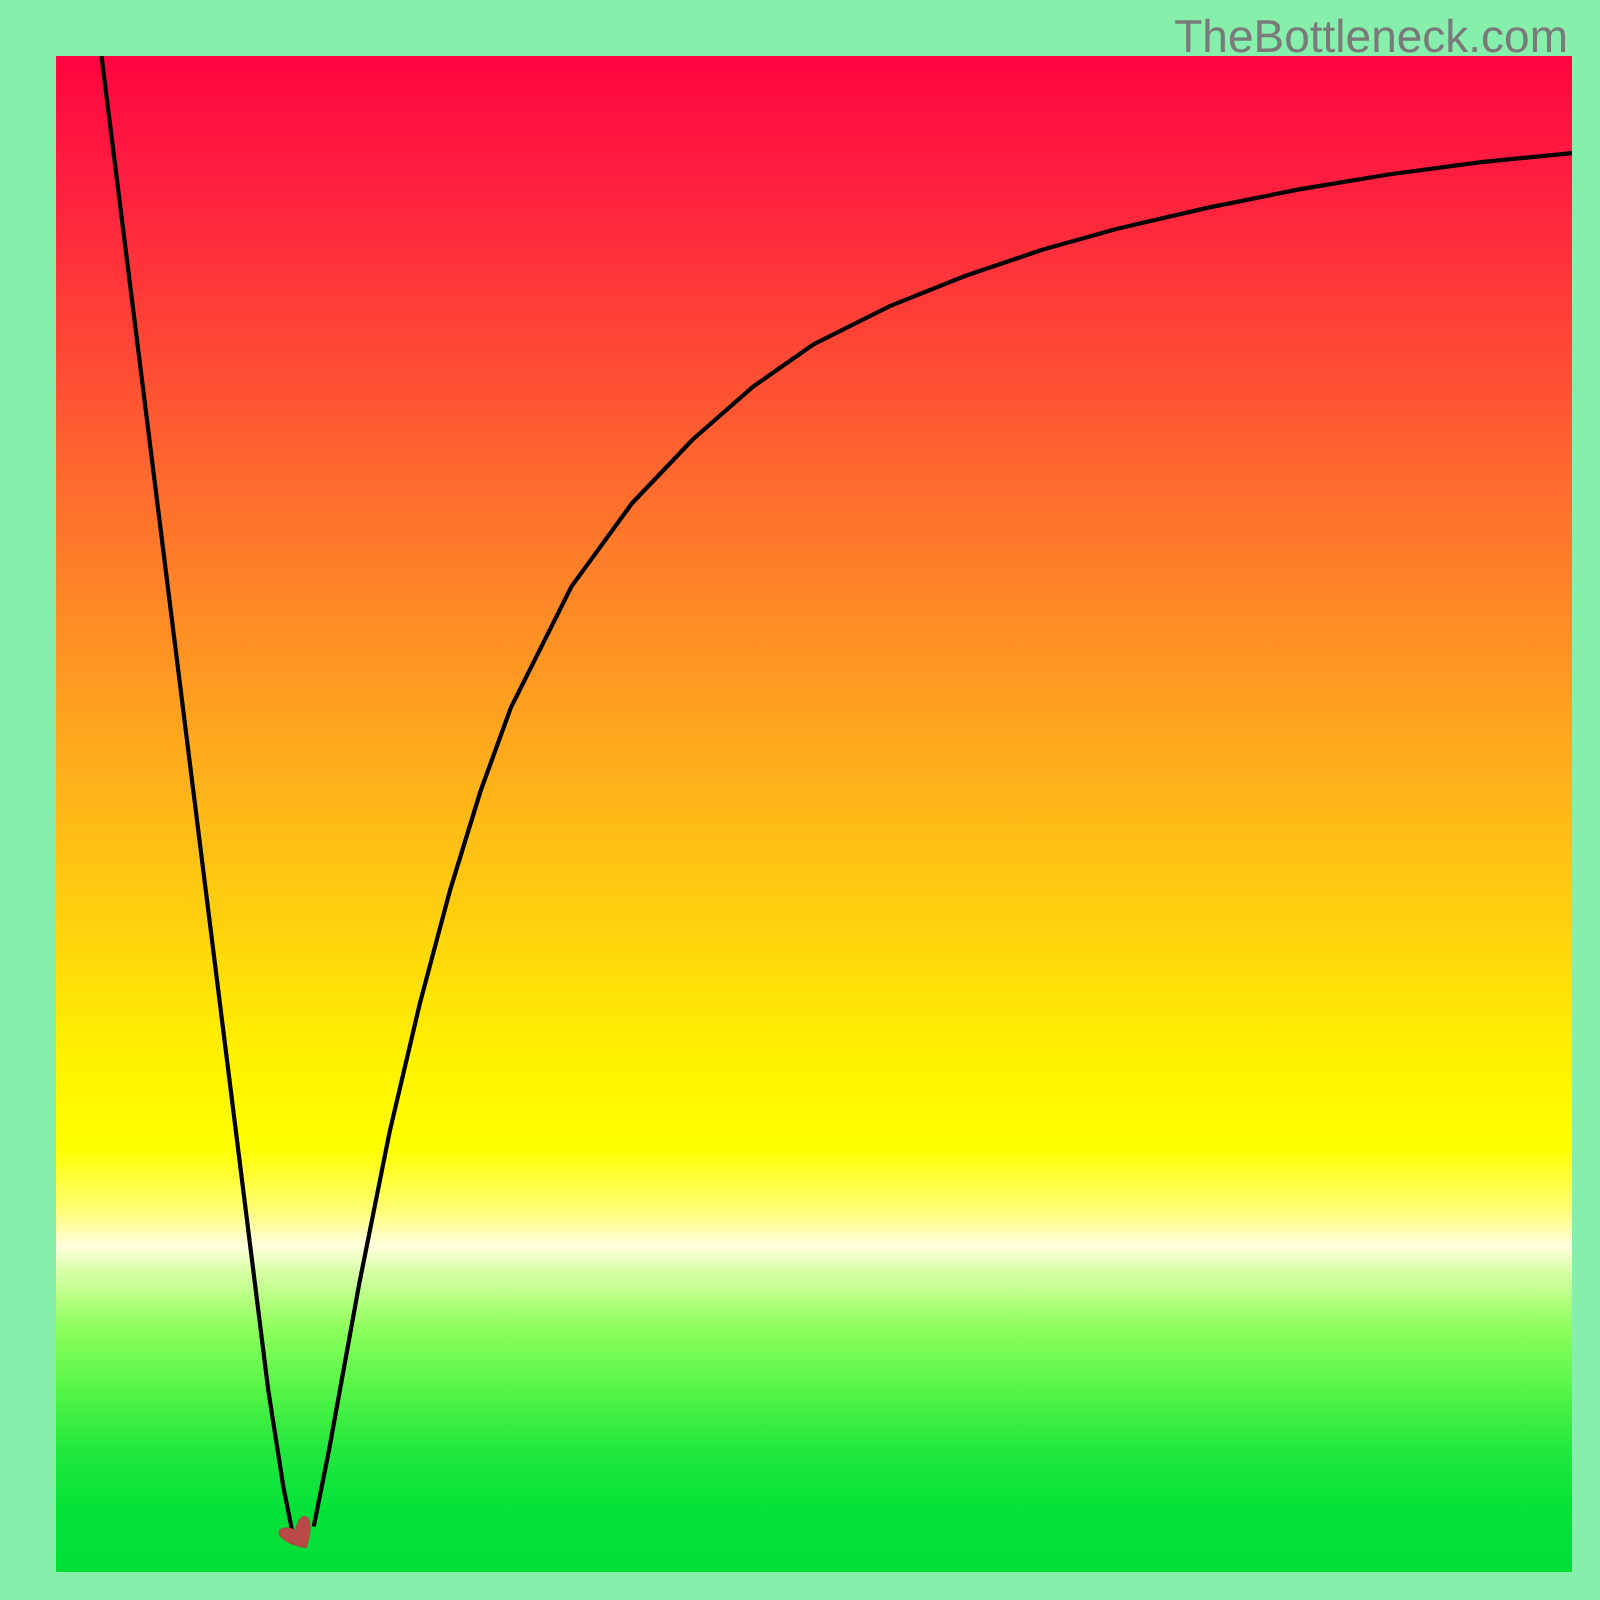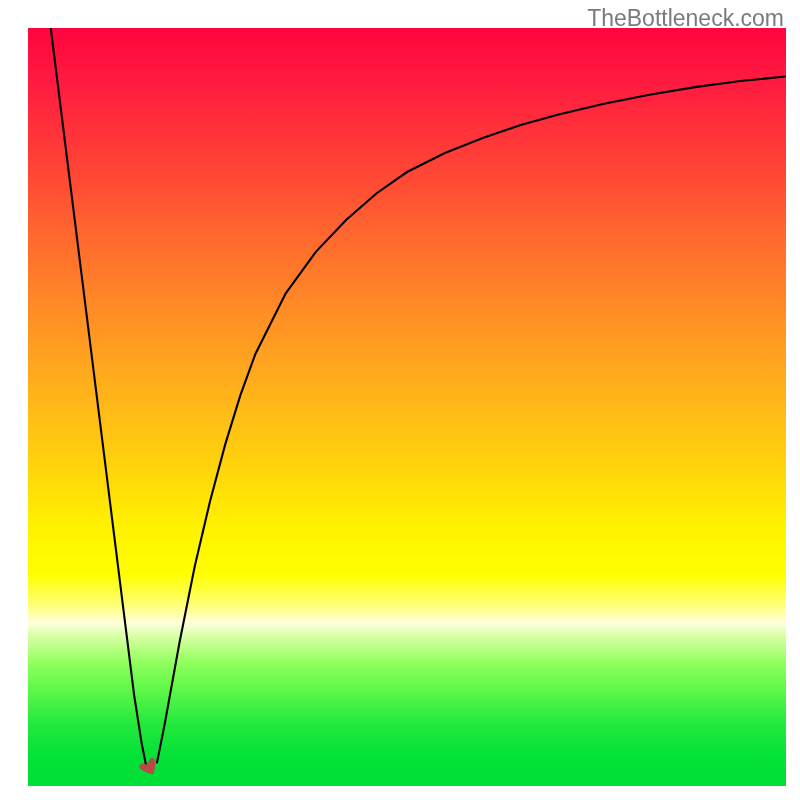--- a/index.html
+++ b/index.html
@@ -9,21 +9,21 @@
     height: 800px;
     background: #000000;
     overflow: hidden;
     font-family: Arial, Helvetica, sans-serif;
   }
 
   .chart-container {
     position: relative;
     width: 800px;
     height: 800px;
-    background: #ffffff;
+    background: #86efac;
   }
 
   .plot-area {
     position: absolute;
     left: 28px;
     top: 28px;
     width: 758px;
     height: 758px;
     overflow: hidden;
   }

